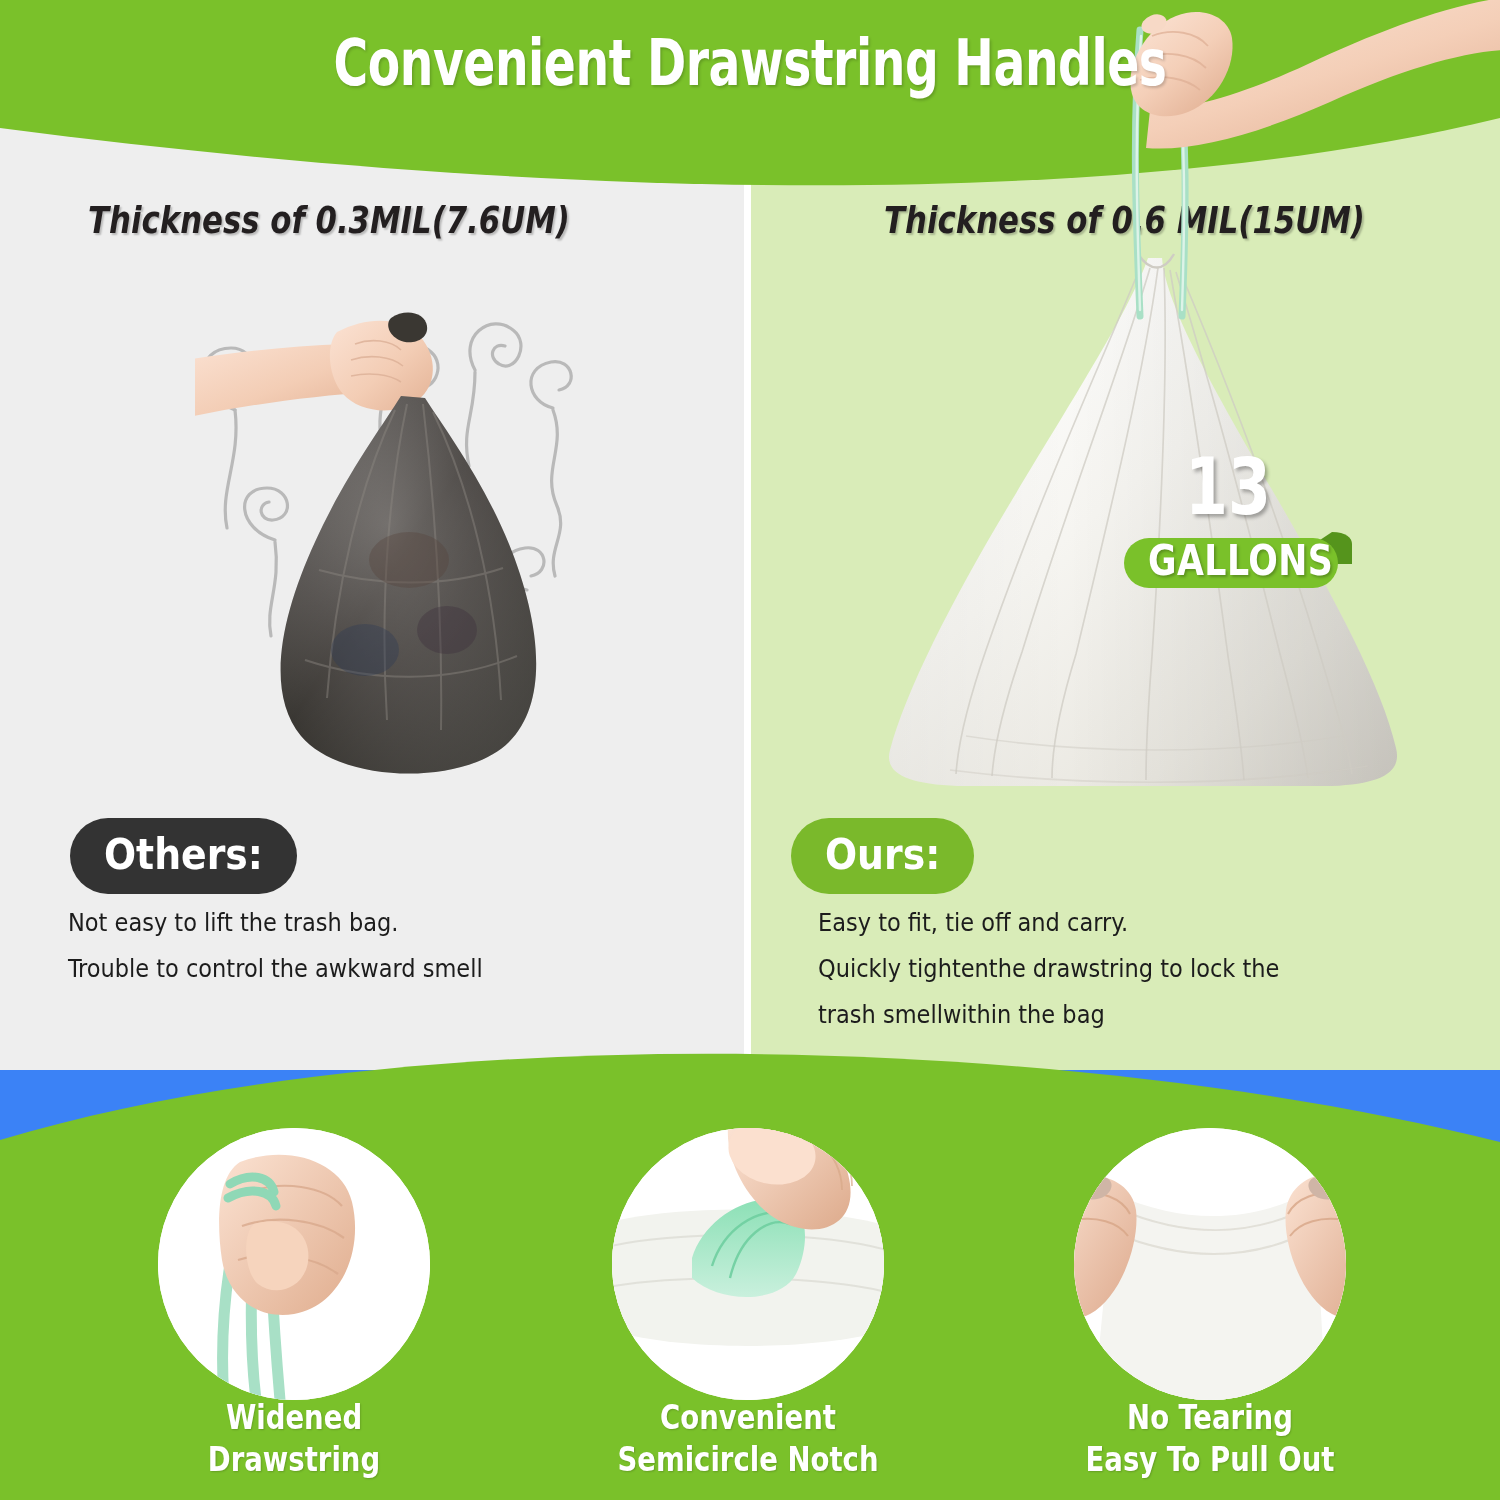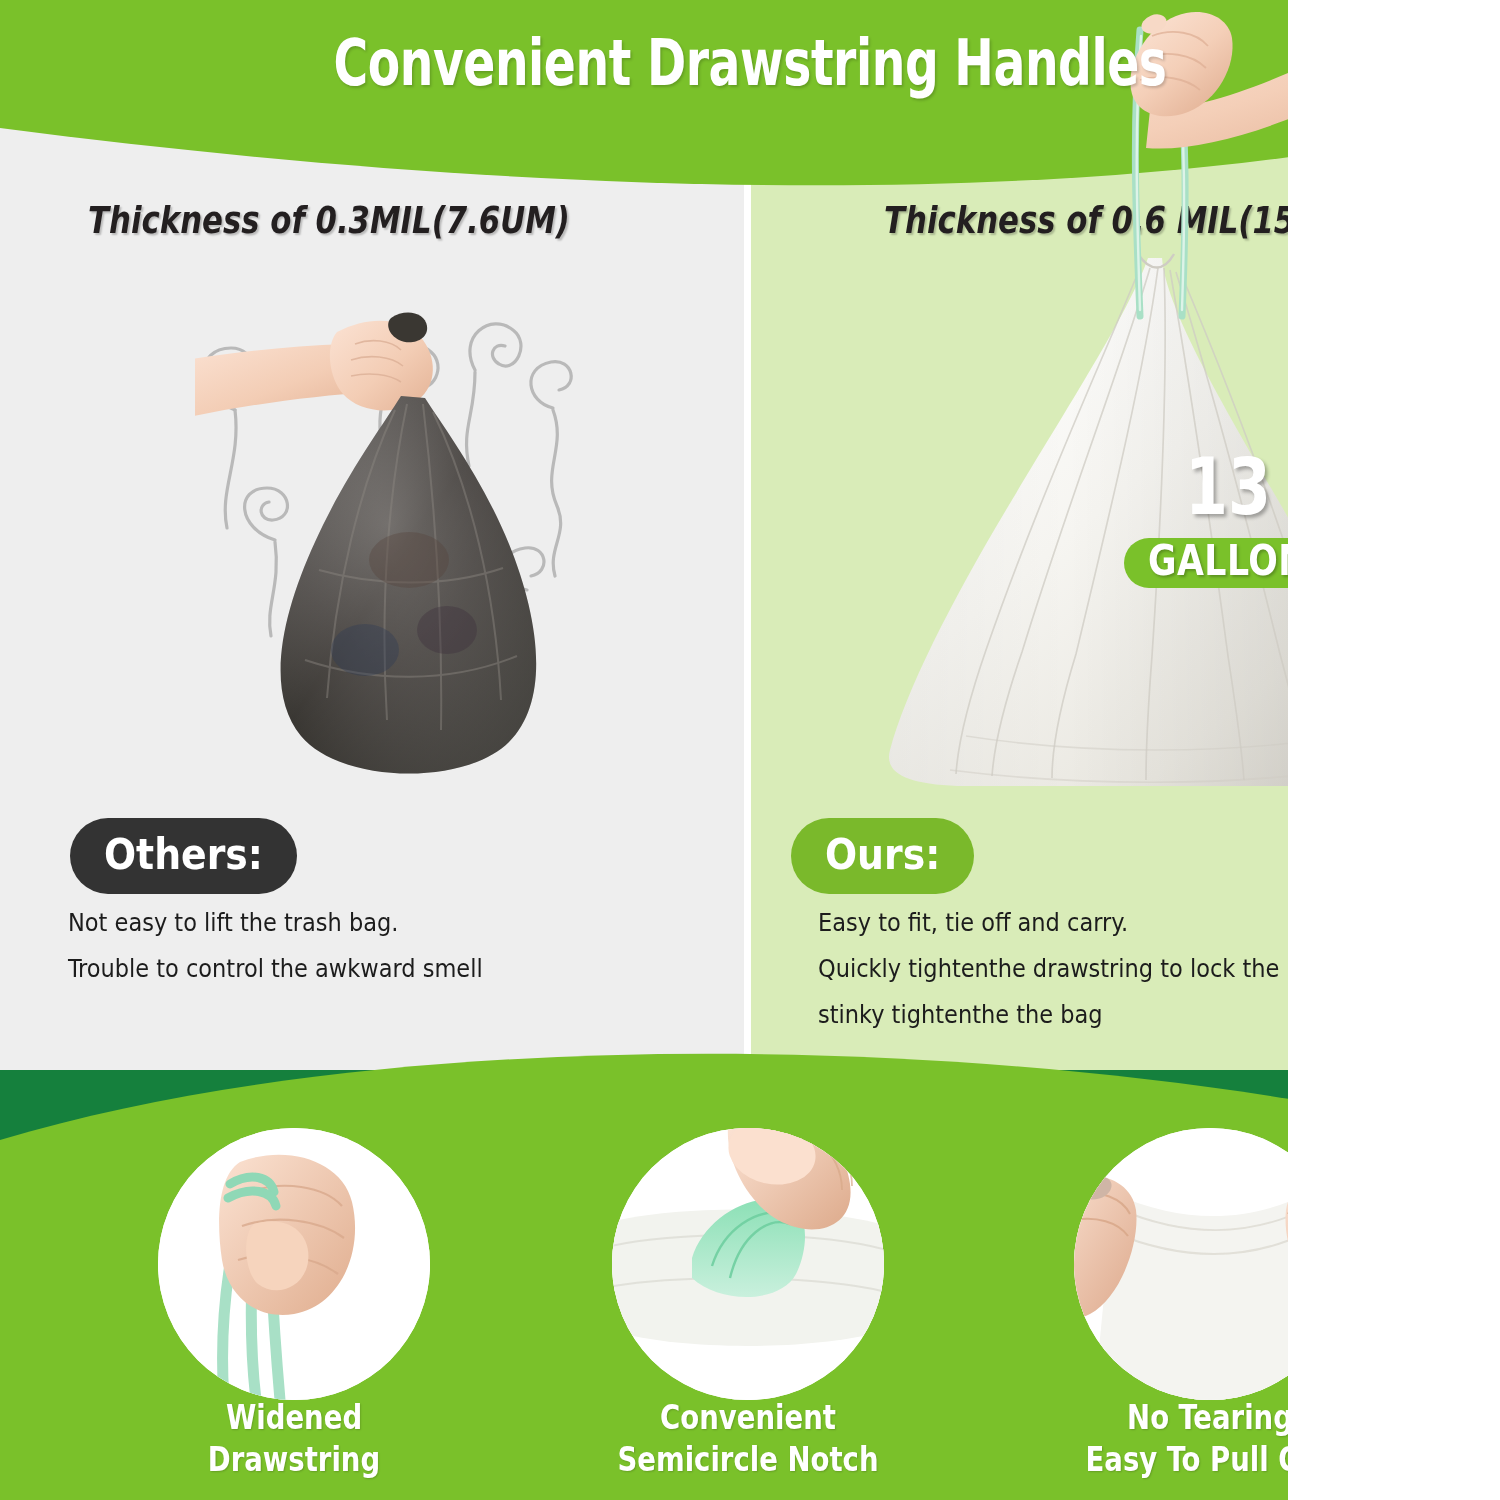--- a/index.html
+++ b/index.html
@@ -4,23 +4,23 @@
 <style>
   * { margin:0; padding:0; box-sizing:border-box; }
   html,body { width:1500px; height:1500px; }
   body {
     font-family:"Liberation Sans", sans-serif;
     background:#ffffff;
     overflow:hidden;
   }
   #stage {
     position:relative;
-    width:1288px; height:1500px;
+    width:1500px; height:1500px;
     overflow:hidden;
-    background:#15803d;
+    background:#3b82f6;
   }
 
   
   .panel-left {
     position:absolute; left:0; top:0; width:746px; height:1070px;
     background:#eeeeee;
   }
   .panel-right {
     position:absolute; left:750px; top:0; width:750px; height:1070px;
     background:#d9ecb8;
@@ -333,21 +333,21 @@
   </svg>
   <div class="ribbon-label">GALLONS</div>
 
   <div class="pill others">Others:</div>
   <div class="pill ours">Ours:</div>
 
   <div class="body-copy left">Not easy to lift the trash bag.
 Trouble to control the awkward smell</div>
   <div class="body-copy right">Easy to fit, tie off and carry.
 Quickly tightenthe drawstring to lock the
-stinky tightenthe the bag</div>
+trash smellwithin the bag</div>
 
   <svg class="bottom-band" viewBox="0 0 1500 470" preserveAspectRatio="none">
     <path d="M0 110 C 420 -16, 1080 6, 1500 112 L1500 470 L0 470 Z" fill="#7ac12a"></path>
   </svg>
 
   <div class="feature-circle" style="left:158px; top:1128px; width:272px; height:272px;">
     <svg viewBox="0 0 272 272" width="272" height="272">
       <defs>
         <linearGradient id="sk1" x1="0" y1="0" x2="1" y2="1">
           <stop offset="0%" stop-color="#fbe2d2"></stop>

